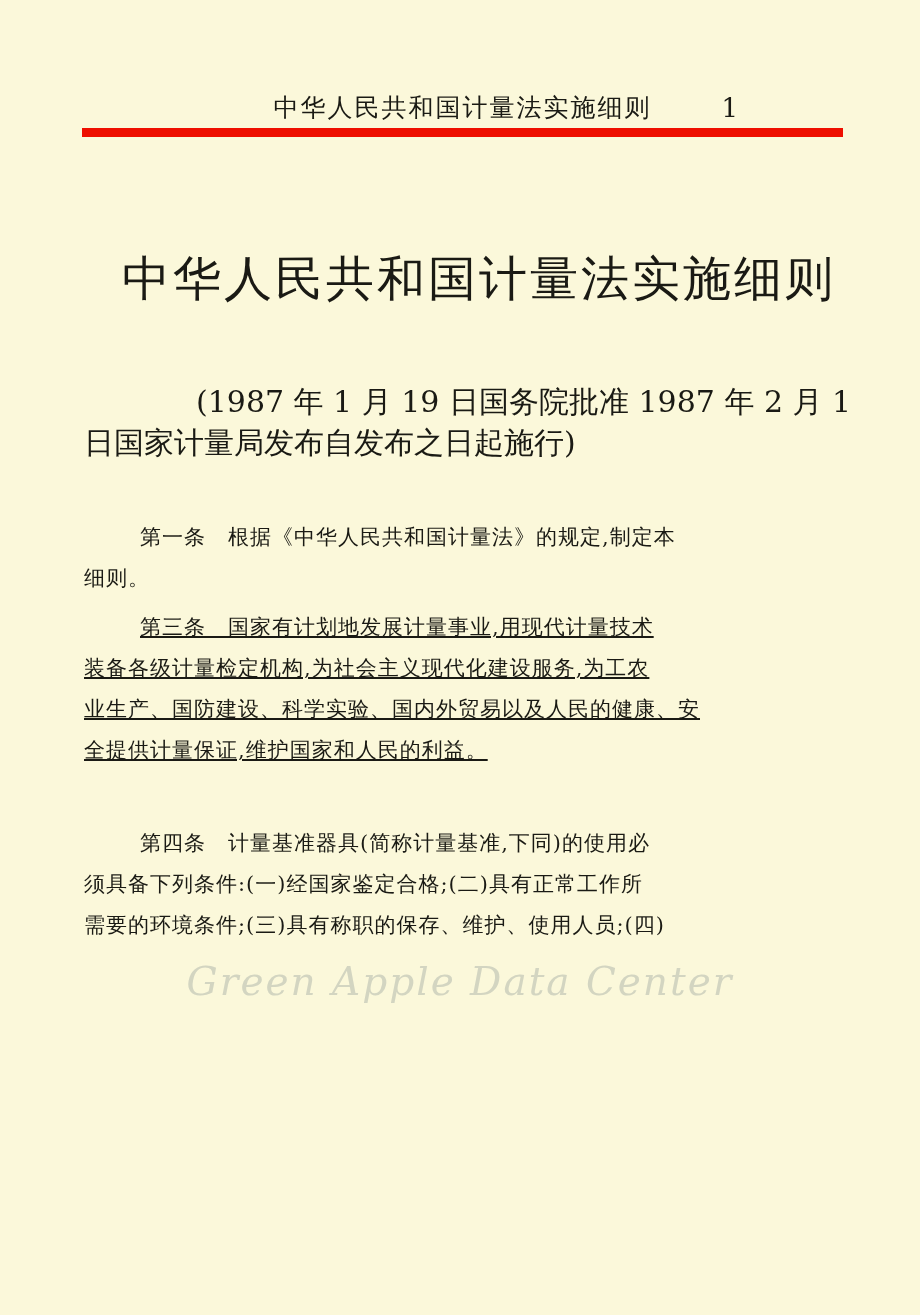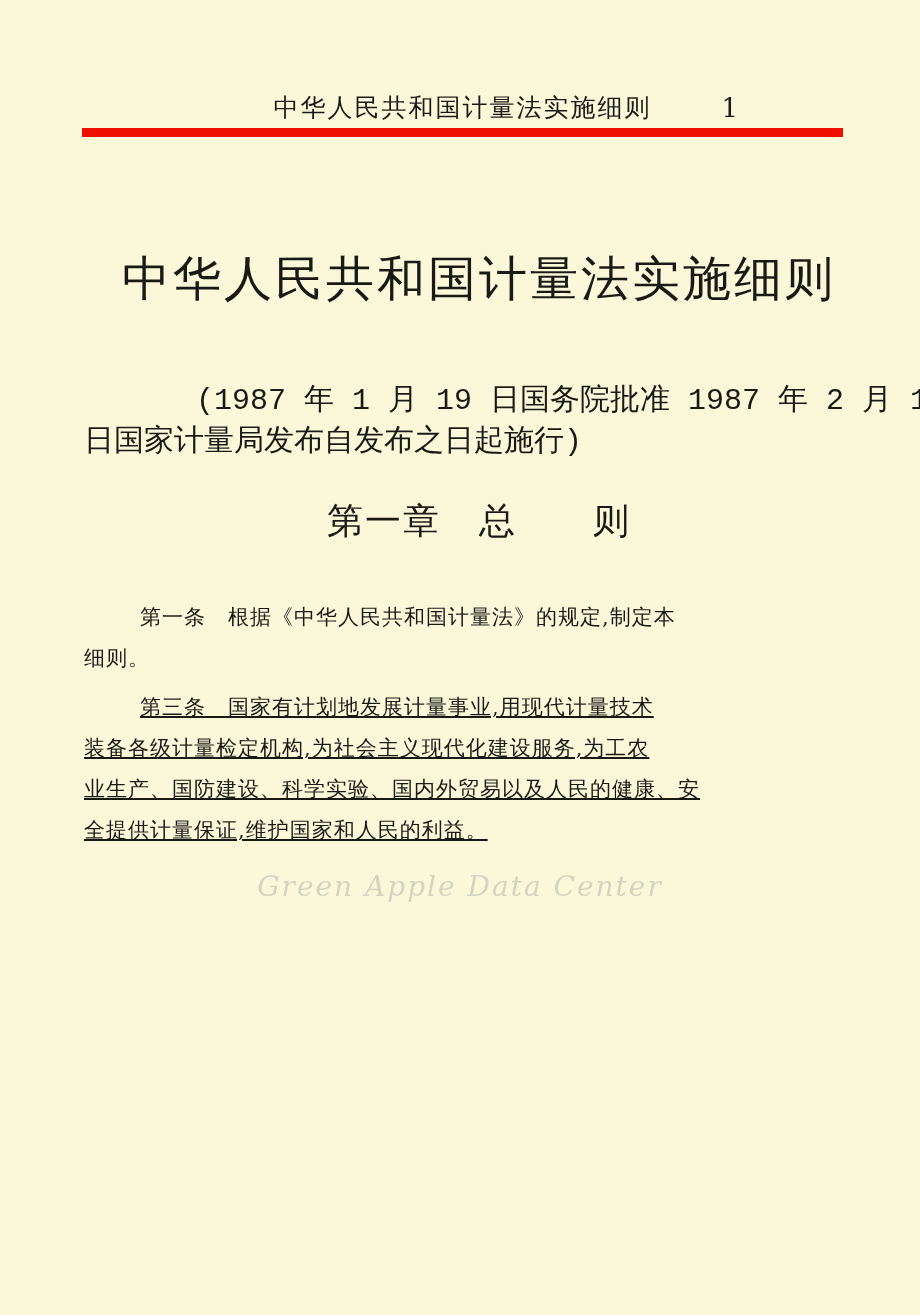--- a/index.html
+++ b/index.html
@@ -52,21 +52,20 @@
     letter-spacing: 3px;
     line-height: 58px;
     white-space: nowrap;
   }
   .promulgation {
     margin-top: 74px;
     font-size: 30px;
     line-height: 41px;
     white-space: pre;
     text-indent: 112px;
-    font-family: Liberation Mono, monospace;
   }
   .chapter-heading {
     font-weight: normal;
     font-size: 36px;
     line-height: 44px;
     text-align: center;
     letter-spacing: 2px;
     white-space: nowrap;
   }
   .chapter-1 { margin-top: 36px; }
@@ -79,21 +78,21 @@
     text-indent: 56px;
   }
   .article-1 { margin-top: 54px; }
   .article-2 { margin-top: 4px; }
   .article-3 { margin-top: 8px; text-decoration: underline; }
   .article-4 { margin-top: 52px; }
   
   .watermark {
     margin-top: 16px;
     text-align: center;
-    font-size: 28px;
+    font-size: 39px;
     font-style: italic;
     line-height: 40px;
     letter-spacing: 2px;
     color: #d3d5c1;
   }
 </style>
 </head>
 <body>
 
 <div class="page">
@@ -105,30 +104,32 @@
 
   <div class="header-rule"></div>
 
   <div class="doc-body">
 
     <h1 class="doc-title">中华人民共和国计量法实施细则</h1>
 
     <p class="promulgation">(1987 年 1 月 19 日国务院批准 1987 年 2 月 1
 日国家计量局发布自发布之日起施行)</p>
 
-    <h2 class="chapter-heading chapter-1">第一章　总　　则</h2>
 
     <p class="article article-1">第一条　根据《中华人民共和国计量法》的规定,制定本
 细则。</p>
 
 
     <p class="article article-3">第三条　国家有计划地发展计量事业,用现代计量技术
 装备各级计量检定机构,为社会主义现代化建设服务,为工农
 业生产、国防建设、科学实验、国内外贸易以及人民的健康、安
 全提供计量保证,维护国家和人民的利益。</p>
 
 
+    <p class="article article-4">第四条　计量基准器具(简称计量基准,下同)的使用必
+须具备下列条件:(一)经国家鉴定合格;(二)具有正常工作所
+需要的环境条件;(三)具有称职的保存、维护、使用人员;(四)</p>
 
   </div>
 
   <div class="watermark">Green Apple Data Center</div>
 
 </div>
 
 </body></html>

